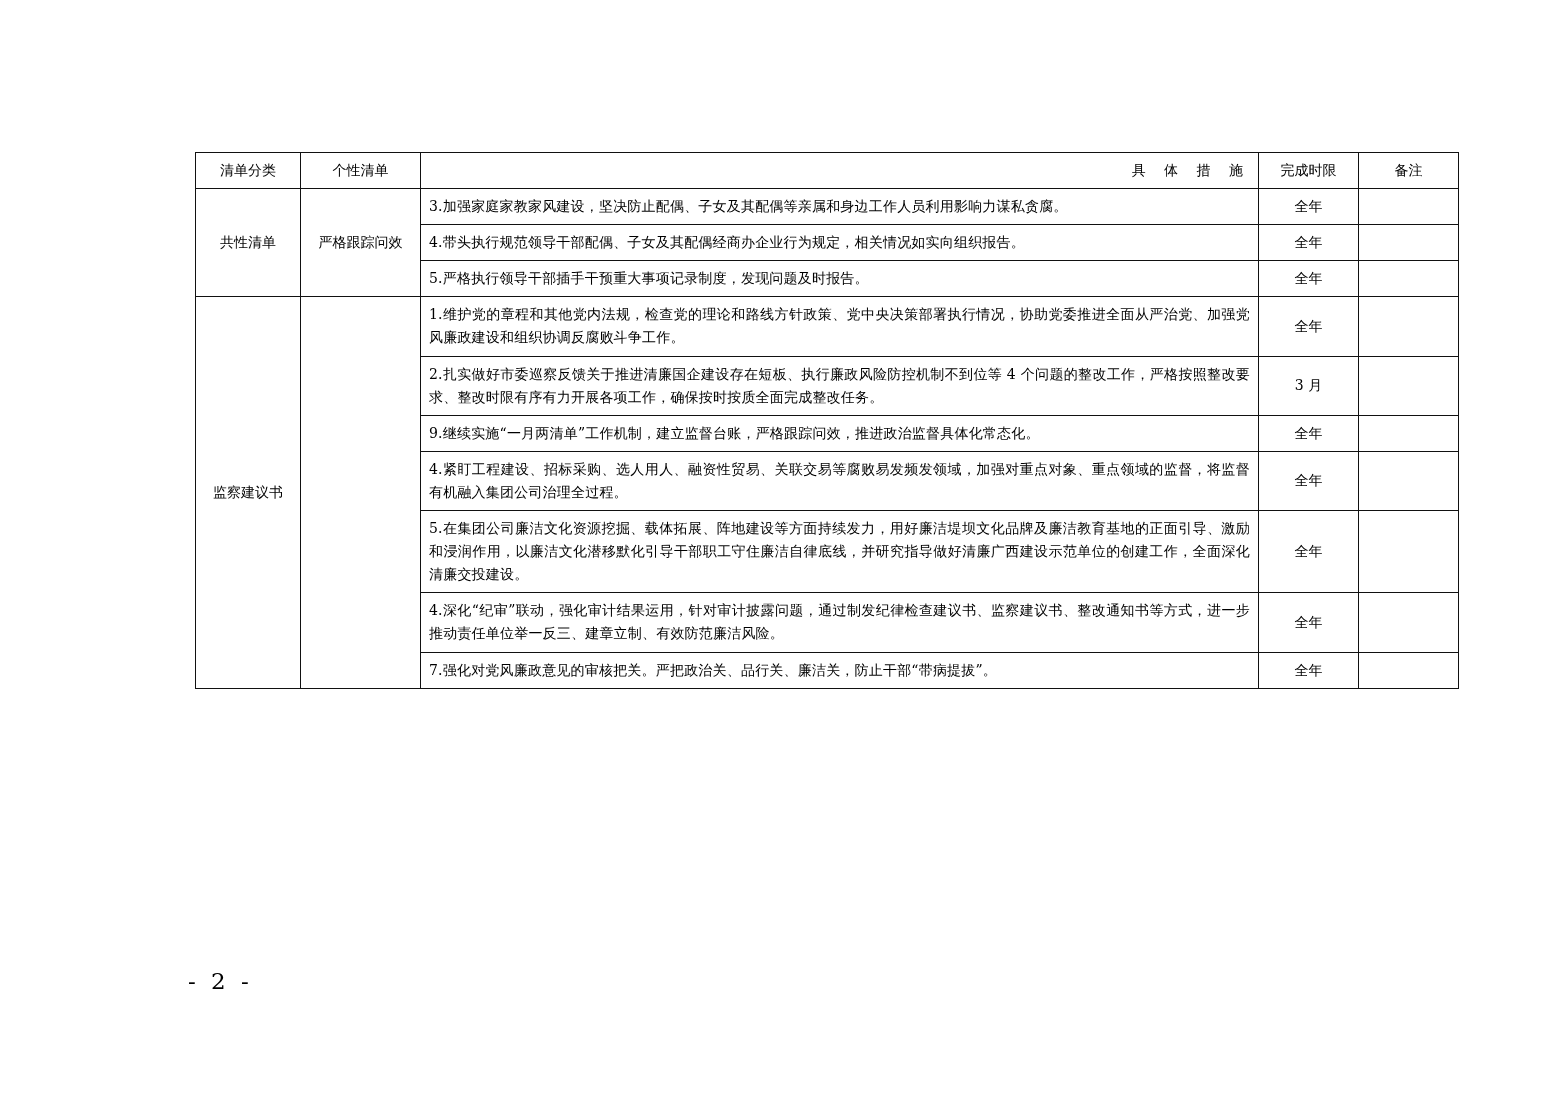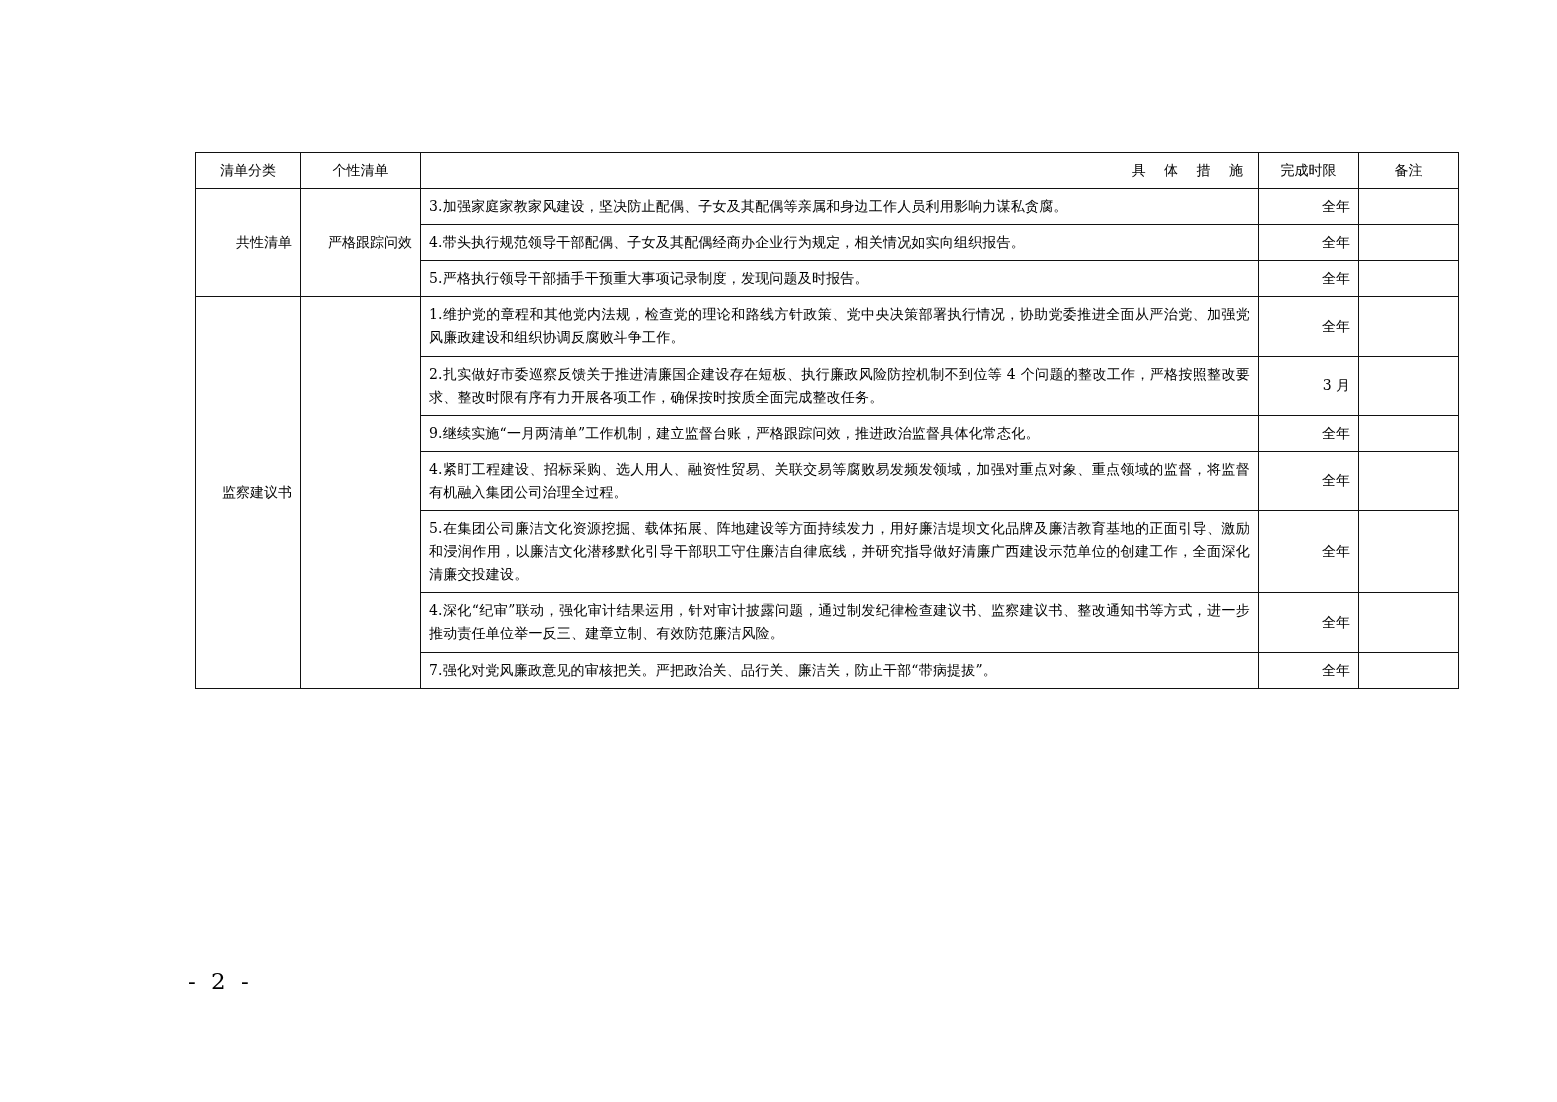--- a/index.html
+++ b/index.html
@@ -48,30 +48,30 @@
     text-align: center;
     font-size: 17px;
     padding-top: 9px;
     padding-bottom: 9px;
   }
   .hdr-spaced {
     letter-spacing: 7px;
     text-align: right;
   }
   .cell-cat, .cell-item {
-    text-align: right;
+    text-align: center;
     font-size: 17px;
   }
   .measure {
     text-align: justify;
     text-justify: inter-ideograph;
     letter-spacing: 0.2px;
   }
   .time {
-    text-align: right;
+    text-align: center;
     font-size: 16.5px;
   }
   .note { }
   .pagenum {
     position: absolute;
     left: 188px;
     top: 968px;
     font-size: 23px;
     letter-spacing: 4px;
     font-family: "DejaVu Serif", "Liberation Serif", serif;

